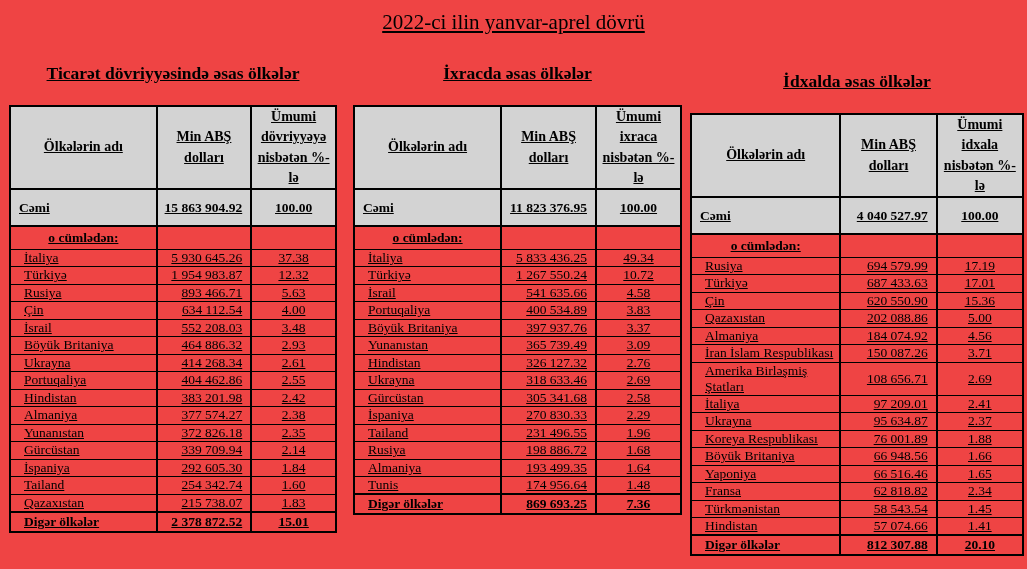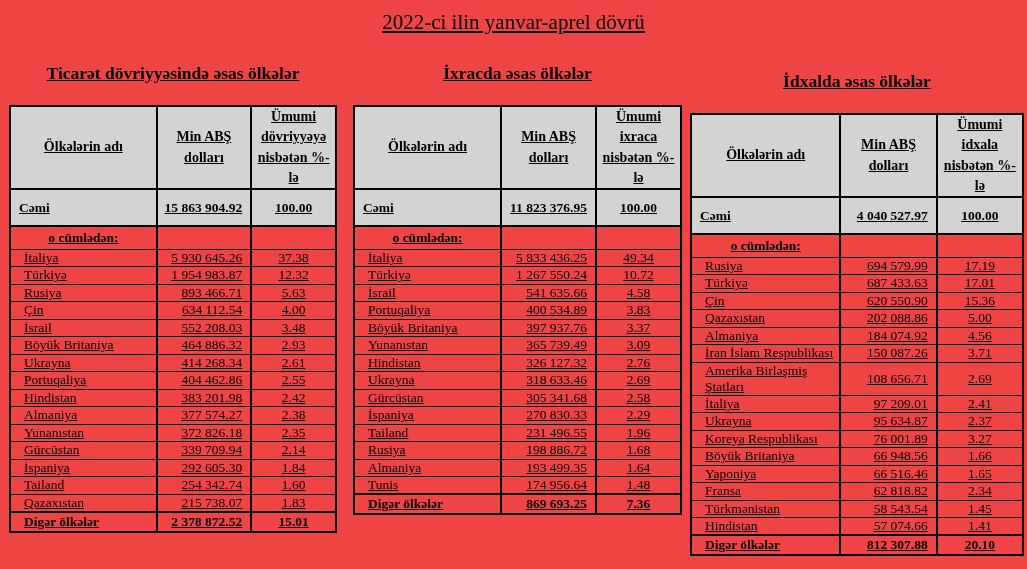--- a/index.html
+++ b/index.html
@@ -376,21 +376,21 @@
               <td class="pct">2.41</td>
             </tr>
             <tr class="row-data">
               <td class="name">Ukrayna</td>
               <td class="num">95 634.87</td>
               <td class="pct">2.37</td>
             </tr>
             <tr class="row-data">
               <td class="name">Koreya Respublikası</td>
               <td class="num">76 001.89</td>
-              <td class="pct">3.27</td>
+              <td class="pct">1.88</td>
             </tr>
             <tr class="row-data">
               <td class="name">Böyük Britaniya</td>
               <td class="num">66 948.56</td>
               <td class="pct">1.66</td>
             </tr>
             <tr class="row-data">
               <td class="name">Yaponiya</td>
               <td class="num">66 516.46</td>
               <td class="pct">1.65</td>

